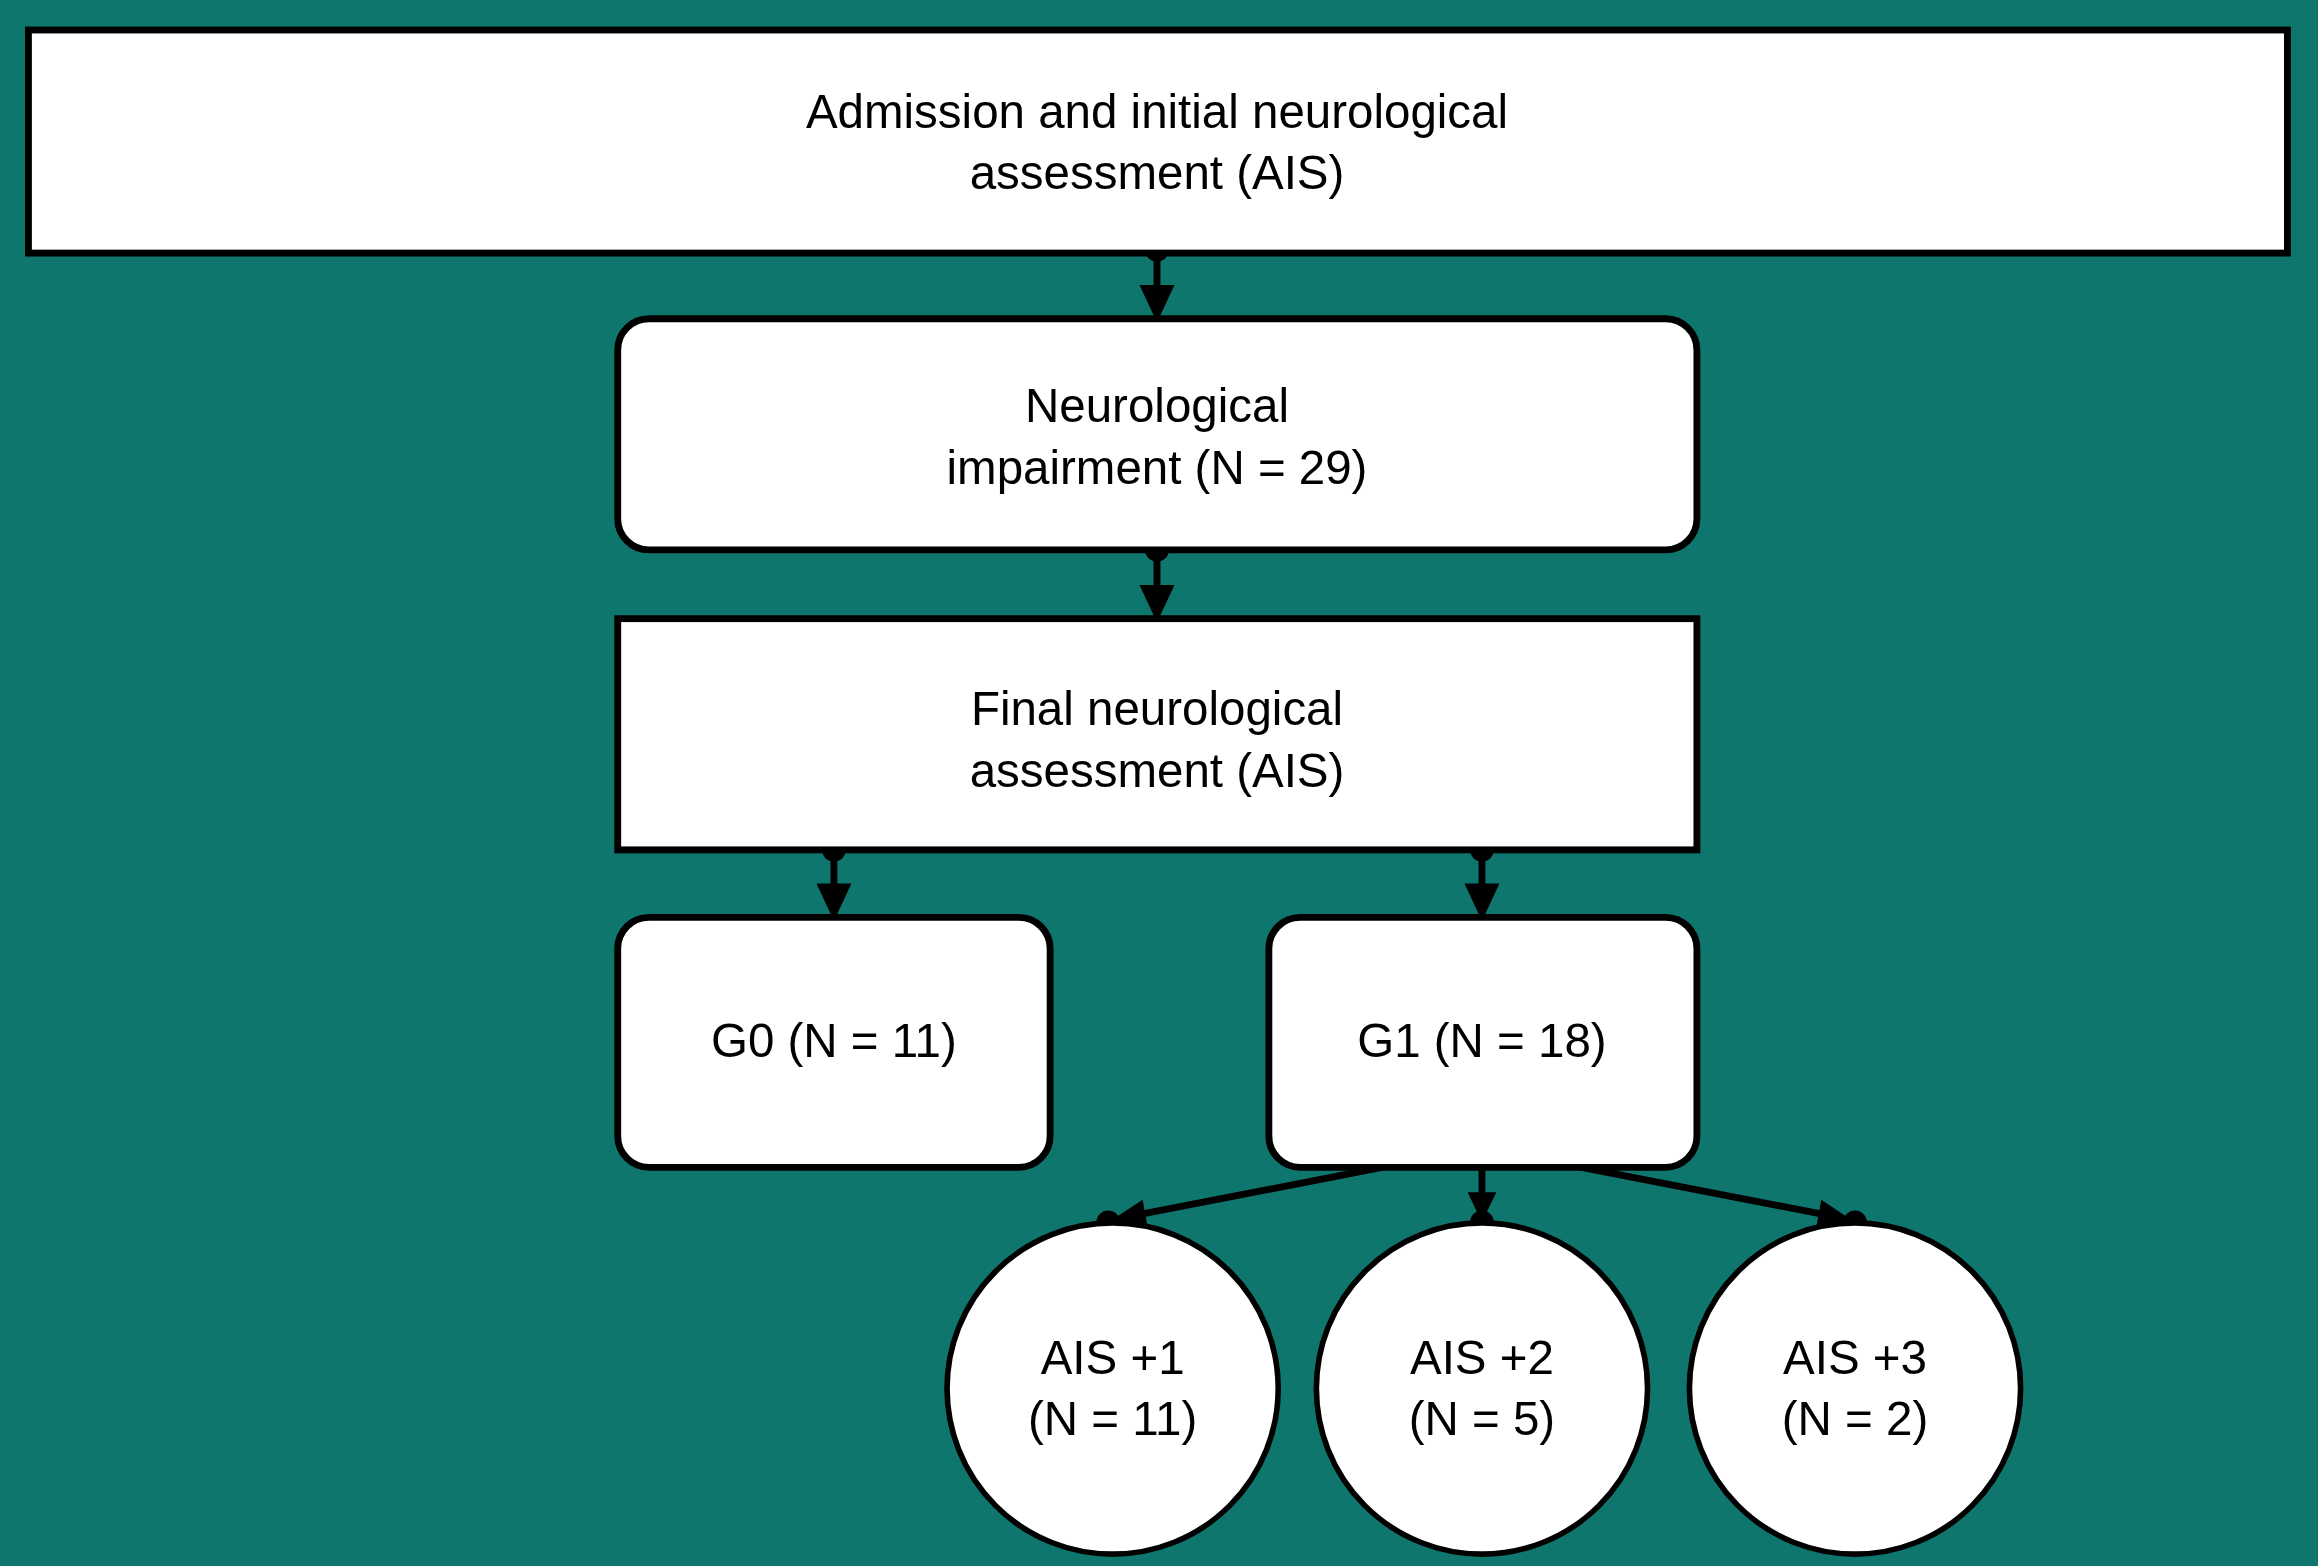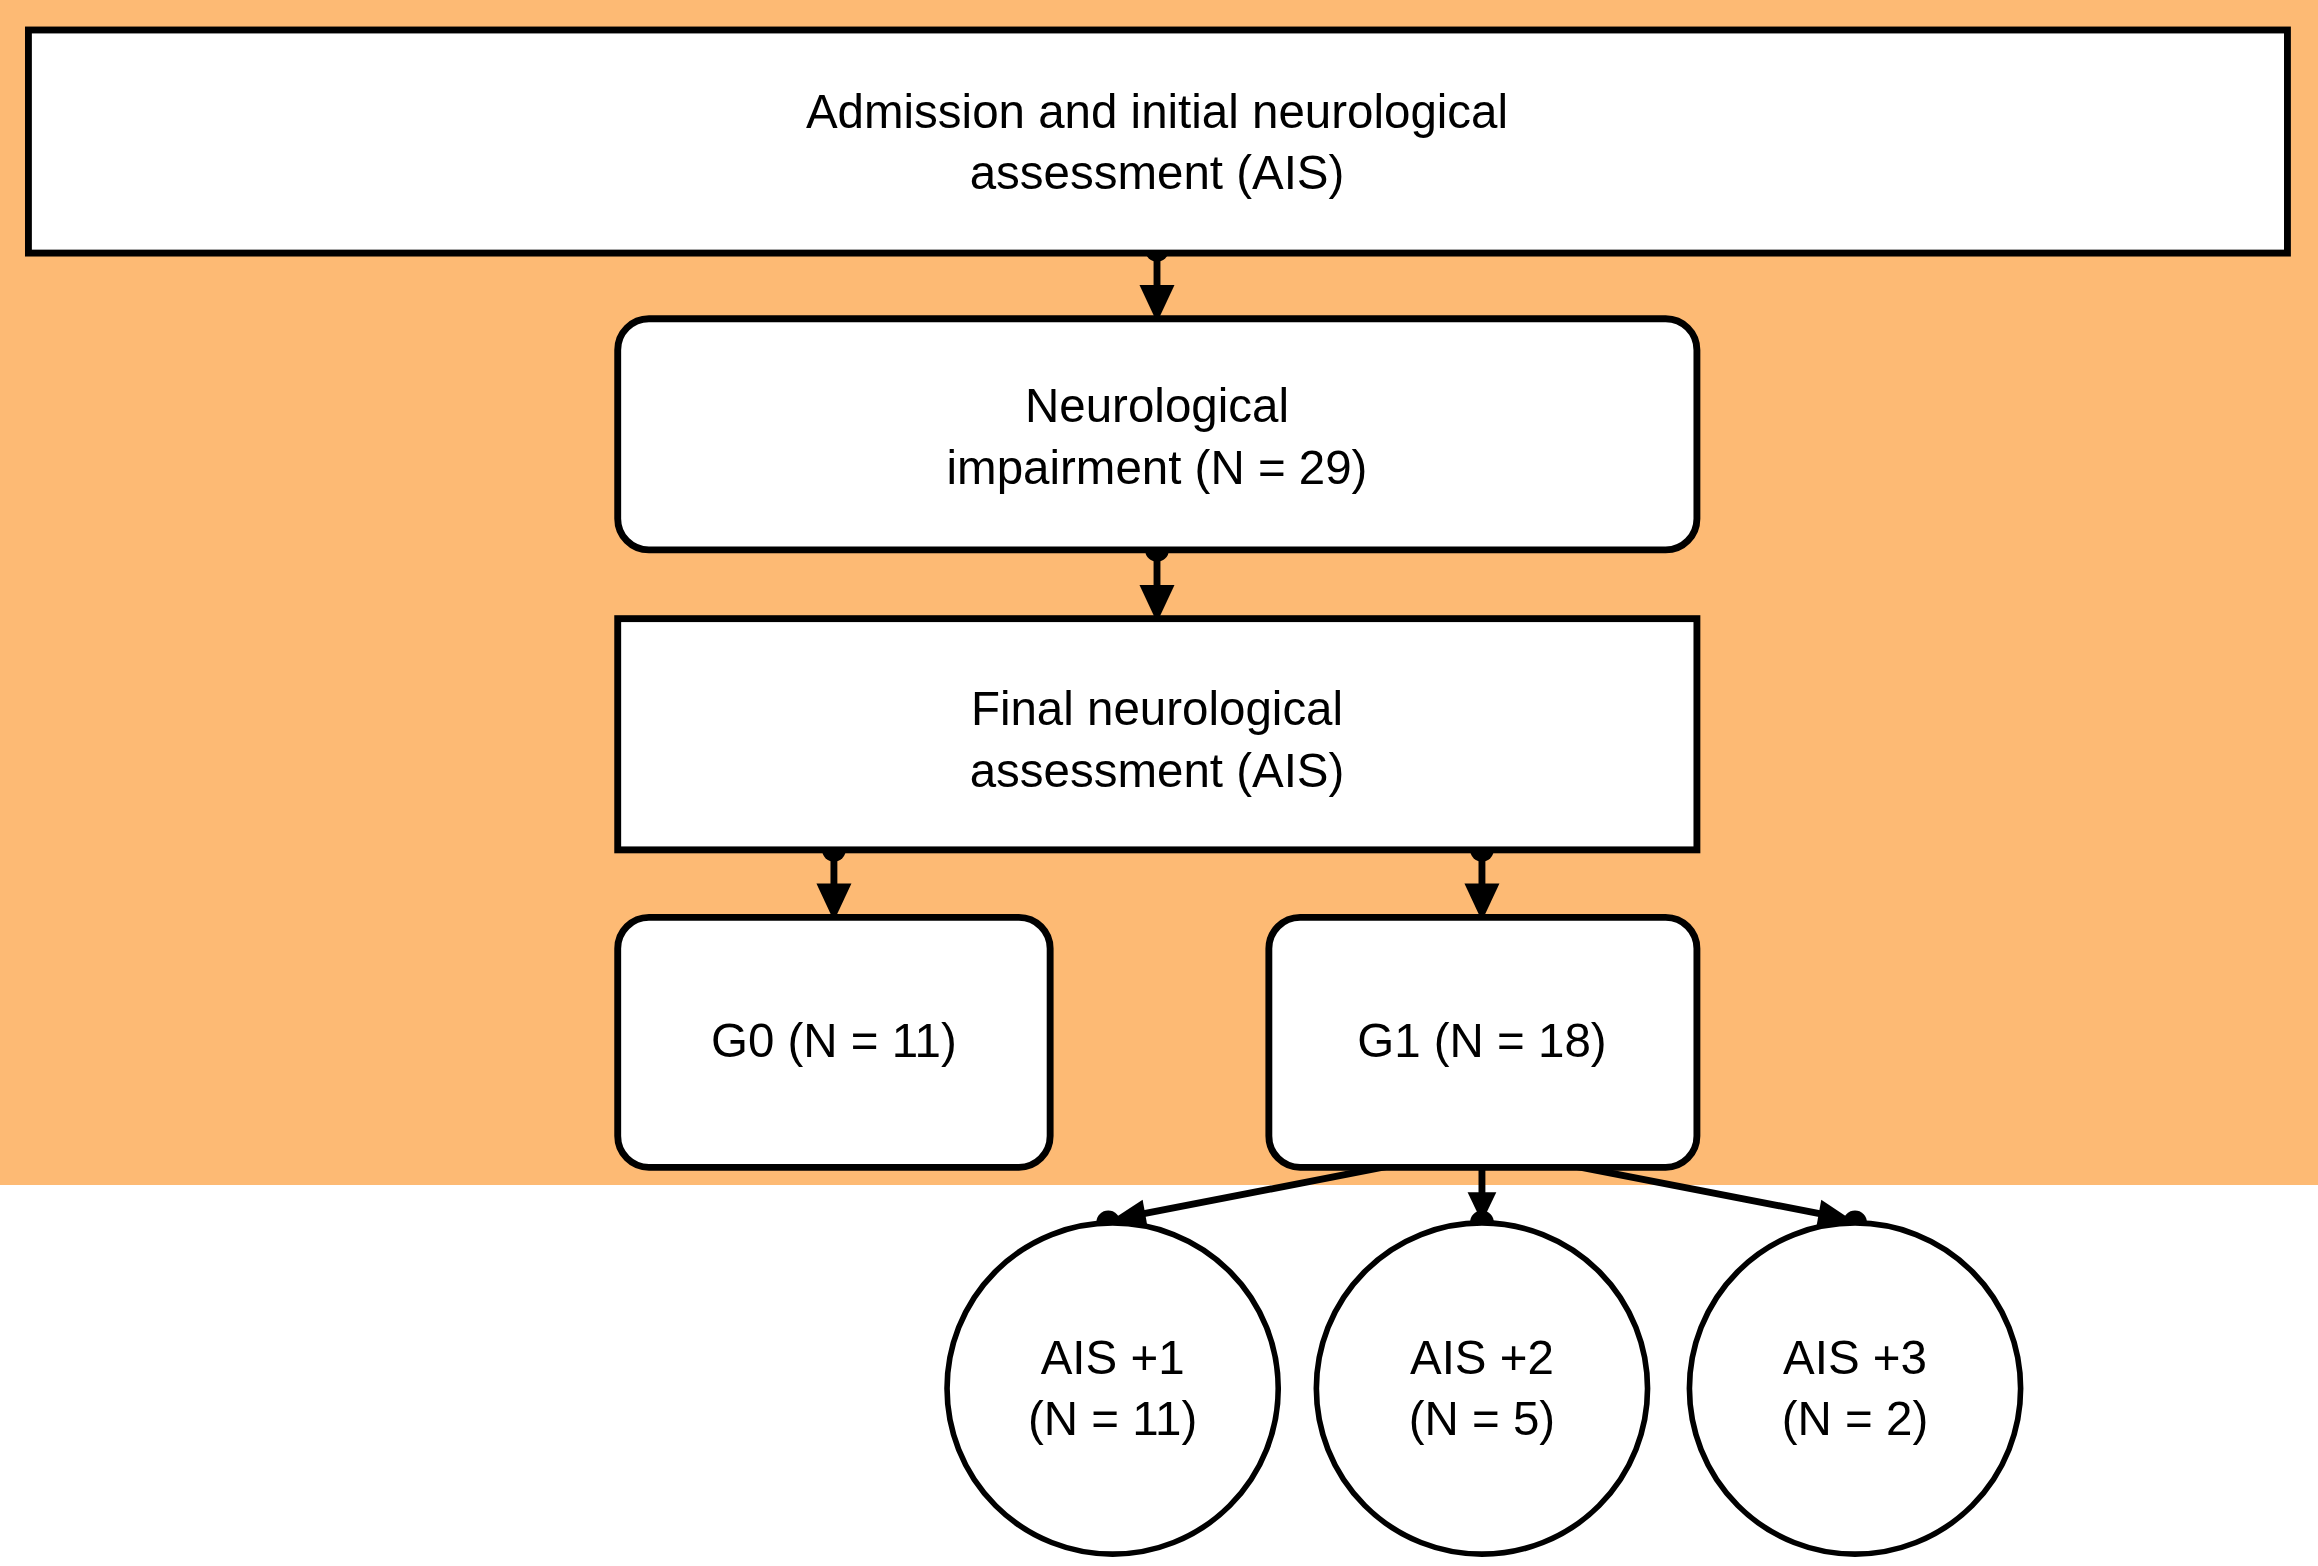--- a/index.html
+++ b/index.html
@@ -10,22 +10,22 @@
   }
   body {
     width: 2319px;
     height: 1566px;
     font-family: "Liberation Sans", "DejaVu Sans", sans-serif;
     overflow: hidden;
   }
   #flow-root {
     position: relative;
     width: 2319px;
-    height: 1185px;
-    background: #fdba74;
+    height: 1566px;
+    background: #0f766e;
   }
   svg#flow-svg {
     position: absolute;
     top: 0;
     left: 0;
     width: 2319px;
     height: 1566px;
     display: block;
   }
   .node-shape {

